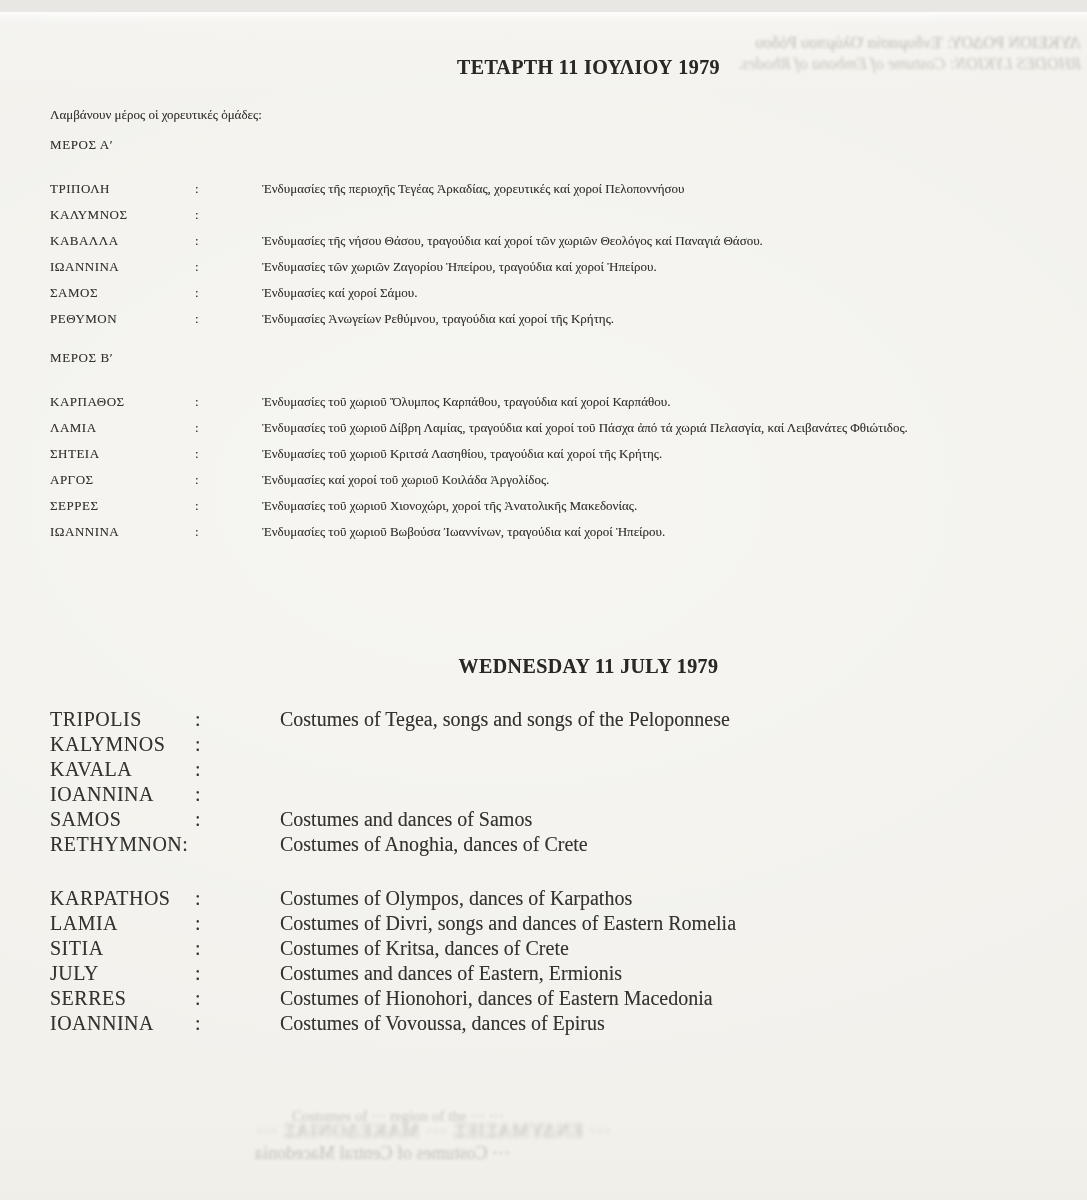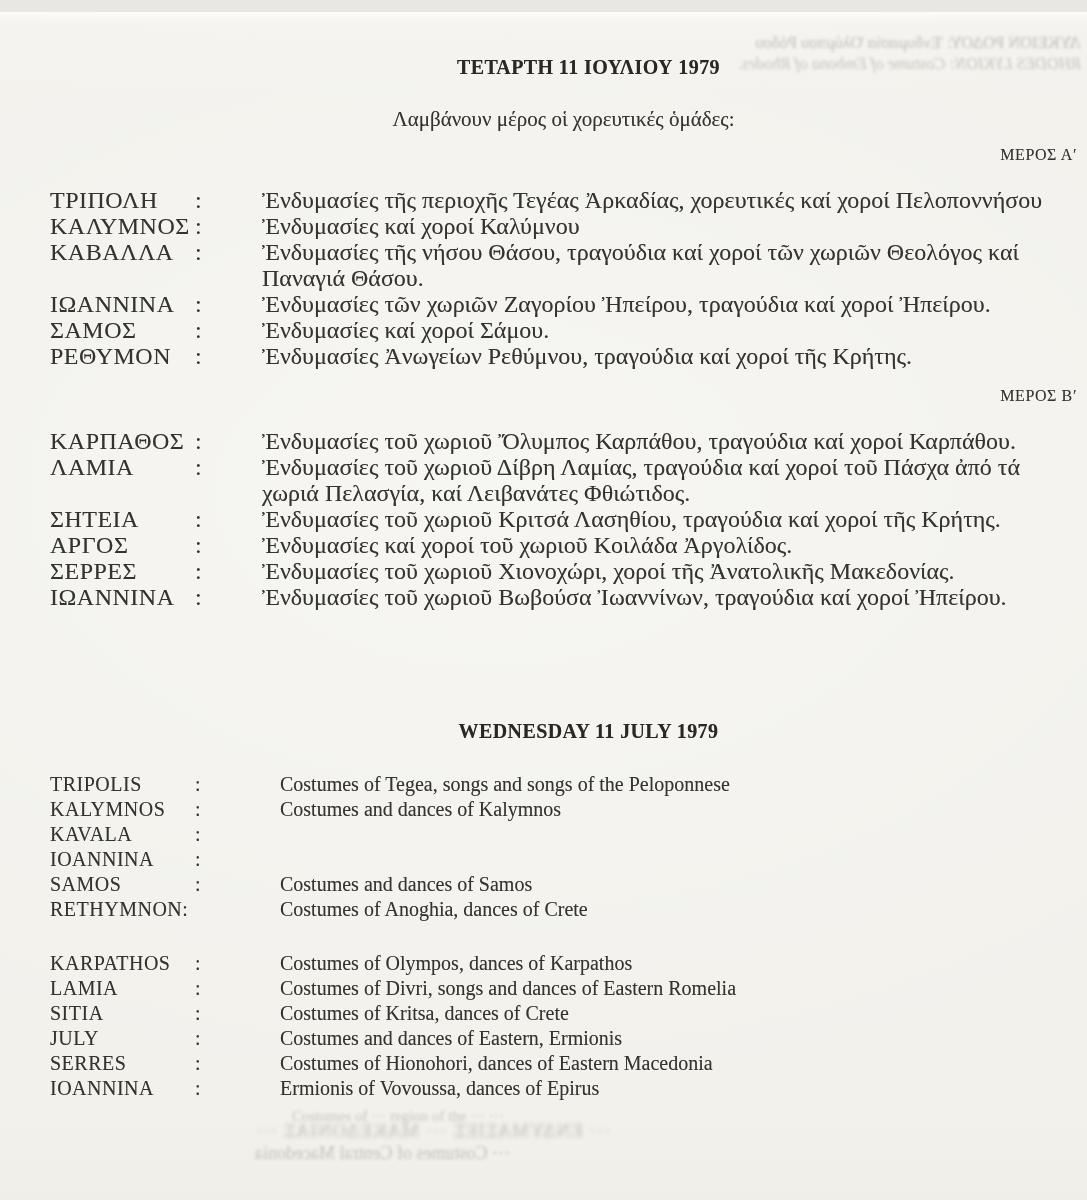--- a/index.html
+++ b/index.html
@@ -51,45 +51,43 @@
     letter-spacing: 0.4px;
     color: #2a2825;
     text-shadow: 0 0 0.6px rgba(42,40,37,0.45);
   }
   .doc-title.english {
     padding-top: 0;
     margin-top: 110px;
   }
   .intro {
     margin: 28px 0 0 0;
-    font-size: 21px;
+    font-size: 13px;
     text-shadow: 0 0 0.5px rgba(53,51,47,0.35);
-    text-align: center;
   }
   .part-heading {
     margin: 0;
-    font-size: 16px;
+    font-size: 13px;
     font-weight: 400;
     letter-spacing: 0.6px;
     text-shadow: 0 0 0.5px rgba(53,51,47,0.35);
-    text-align: right;
   }
   .part-heading.a { margin-top: 14px; }
   .part-heading.b { margin-top: 18px; }
   .rows { margin-top: 23px; }
   .rows.e1 { margin-top: 29px; }
   .rows.e2 { margin-top: 29px; }
   .row {
     display: grid;
     align-items: baseline;
     text-shadow: 0 0 0.5px rgba(53,51,47,0.35);
   }
   .row.greek {
     grid-template-columns: 145px 67px 1fr;
-    font-size: 24px;
+    font-size: 13px;
     line-height: 26px;
   }
   .row.english {
     grid-template-columns: 145px 85px 1fr;
     font-size: 20px;
     line-height: 25px;
   }
   .lbl {
     letter-spacing: 0.5px;
     white-space: nowrap;
@@ -159,21 +157,20 @@
 
     <div class="rows">
       <div class="row greek">
         <span class="lbl">ΤΡΙΠΟΛΗ</span>
         <span class="colon">:</span>
         <span class="desc">Ἐνδυμασίες τῆς περιοχῆς Τεγέας Ἀρκαδίας, χορευτικές καί χοροί Πελοποννήσου</span>
       </div>
       <div class="row greek">
         <span class="lbl">ΚΑΛΥΜΝΟΣ</span>
         <span class="colon">:</span>
-        <span class="desc">Ἐνδυμασίες καί χοροί Καλύμνου</span>
       </div>
       <div class="row greek">
         <span class="lbl">ΚΑΒΑΛΛΑ</span>
         <span class="colon">:</span>
         <span class="desc">Ἐνδυμασίες τῆς νήσου Θάσου, τραγούδια καί χοροί τῶν χωριῶν Θεολόγος καί Παναγιά Θάσου.</span>
       </div>
       <div class="row greek">
         <span class="lbl">ΙΩΑΝΝΙΝΑ</span>
         <span class="colon">:</span>
         <span class="desc">Ἐνδυμασίες τῶν χωριῶν Ζαγορίου Ἠπείρου, τραγούδια καί χοροί Ἠπείρου.</span>
@@ -229,21 +226,20 @@
 
     <div class="rows e1">
       <div class="row english">
         <span class="lbl">TRIPOLIS</span>
         <span class="colon">:</span>
         <span class="desc">Costumes of Tegea, songs and songs of the Peloponnese</span>
       </div>
       <div class="row english">
         <span class="lbl">KALYMNOS</span>
         <span class="colon">:</span>
-        <span class="desc">Costumes and dances of Kalymnos</span>
       </div>
       <div class="row english">
         <span class="lbl">KAVALA</span>
         <span class="colon">:</span>
       </div>
       <div class="row english">
         <span class="lbl">IOANNINA</span>
         <span class="colon">:</span>
       </div>
       <div class="row english">
@@ -280,21 +276,21 @@
         <span class="desc">Costumes and dances of Eastern, Ermionis</span>
       </div>
       <div class="row english">
         <span class="lbl">SERRES</span>
         <span class="colon">:</span>
         <span class="desc">Costumes of Hionohori, dances of Eastern Macedonia</span>
       </div>
       <div class="row english">
         <span class="lbl">IOANNINA</span>
         <span class="colon">:</span>
-        <span class="desc">Ermionis of Vovoussa, dances of Epirus</span>
+        <span class="desc">Costumes of Vovoussa, dances of Epirus</span>
       </div>
     </div>
 
   </div>
 
   <div class="bleed bleed-b1">
     <span>Costumes of ··· region of the ··· ···</span>
   </div>
   <div class="bleed bleed-b2">
     <span class="mirror" style="display:inline-block">··· ΕΝΔΥΜΑΣΙΕΣ ··· ΜΑΚΕΔΟΝΙΑΣ ···</span>

